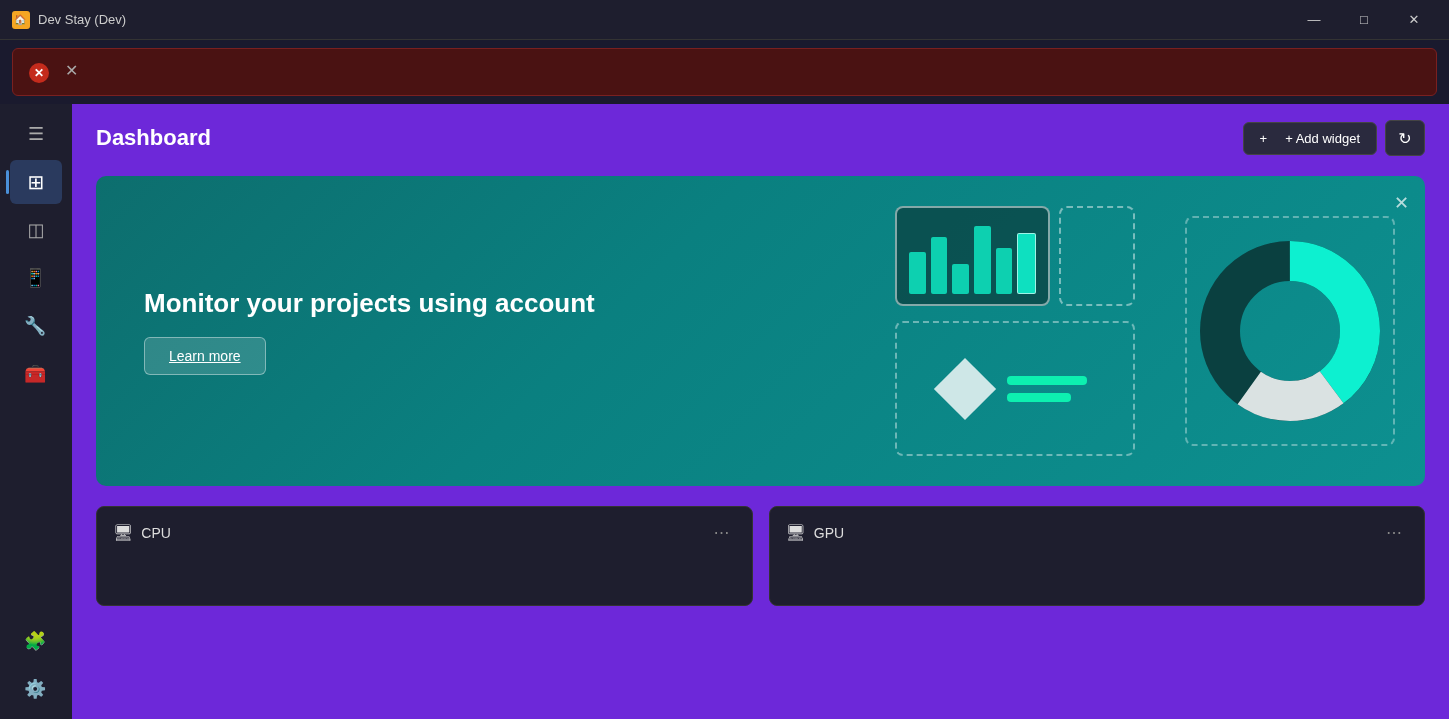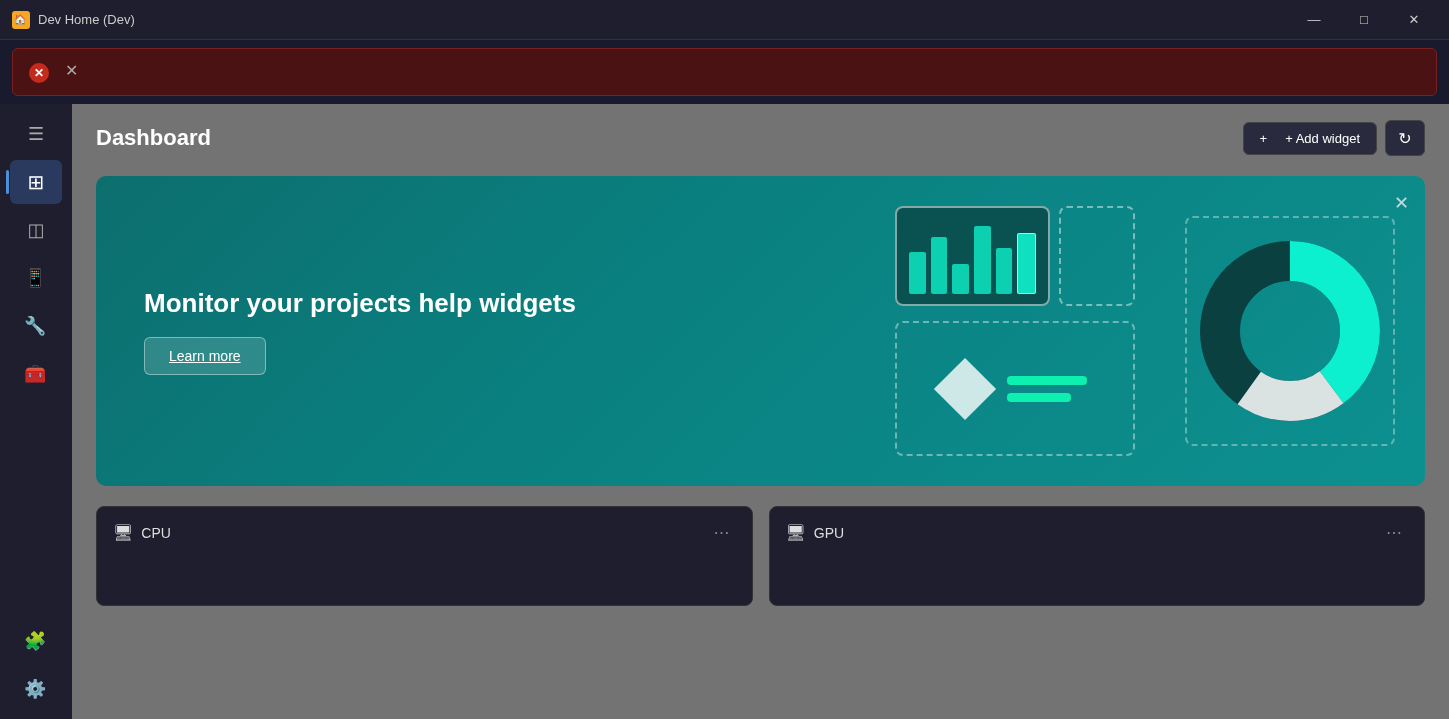--- a/index.html
+++ b/index.html
@@ -158,21 +158,21 @@
     .sidebar-bottom {
       display: flex;
       flex-direction: column;
       align-items: center;
       gap: 4px;
     }
 
     
     .main-content {
       flex: 1;
-      background: #737373;
+      background: #6d28d9;
       padding: 16px 24px;
       overflow-y: auto;
     }
 
     
     .page-header {
       display: flex;
       align-items: center;
       justify-content: space-between;
       margin-bottom: 20px;
@@ -301,21 +301,21 @@
       padding: 2px 6px;
       border-radius: 4px;
     }
   </style>
 </head>
 <body>
 
 <div class="title-bar">
   <div class="title-bar-left">
     <div class="app-icon">🏠</div>
-    <span class="title-bar-title">Dev Home (Dev)</span>
+    <span class="title-bar-title">Dev Stay (Dev)</span>
   </div>
   <div class="title-bar-controls">
     <button class="title-bar-btn">—</button>
     <button class="title-bar-btn">□</button>
     <button class="title-bar-btn close">✕</button>
   </div>
 </div>
 
 <div class="app-body">
 
@@ -367,21 +367,21 @@
           <button class="add-widget-btn">
             <span>+</span>
             <span style="margin-left:12px;text-align:center;">+ Add widget</span>
           </button>
           <button class="refresh-btn">↻</button>
         </div>
       </div>
 
       <div class="hero-banner">
         <div class="hero-content">
-          <h2 class="hero-title">Monitor your projects help widgets</h2>
+          <h2 class="hero-title">Monitor your projects using account</h2>
           <button class="hero-btn">Learn more</button>
         </div>
 
         <button class="hero-close">✕</button>
 
         <div style="position:absolute; right:290px; top:30px; width:240px; height:250px;">
 
           <div style="position:absolute; top:0; left:0; width:155px; height:100px; background: rgba(10,60,60,0.7); border:2px solid rgba(255,255,255,0.5); border-radius:8px; overflow:hidden;">
             <div style="display:flex; align-items:flex-end; gap:5px; padding:10px 12px; height:100%;">
               <div style="flex:1; height:55%; background:#0dd0b0; border-radius:2px;"></div>

